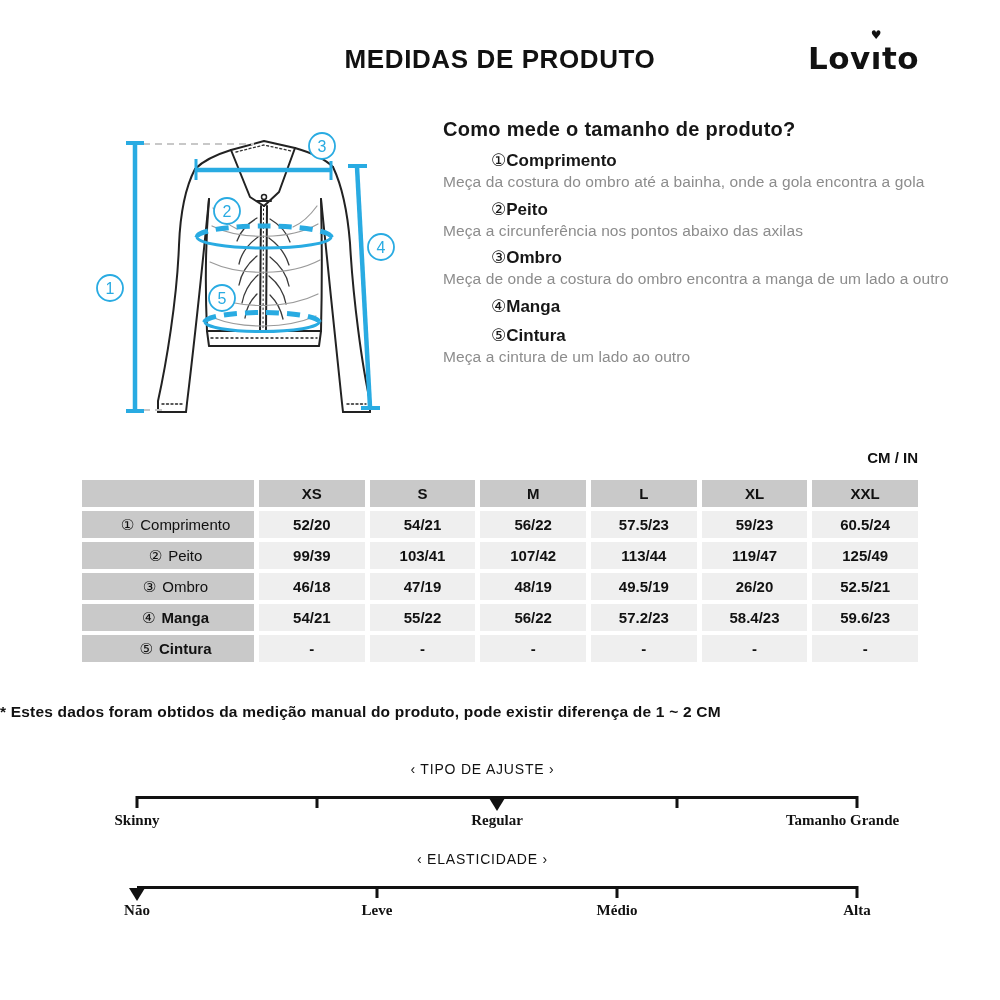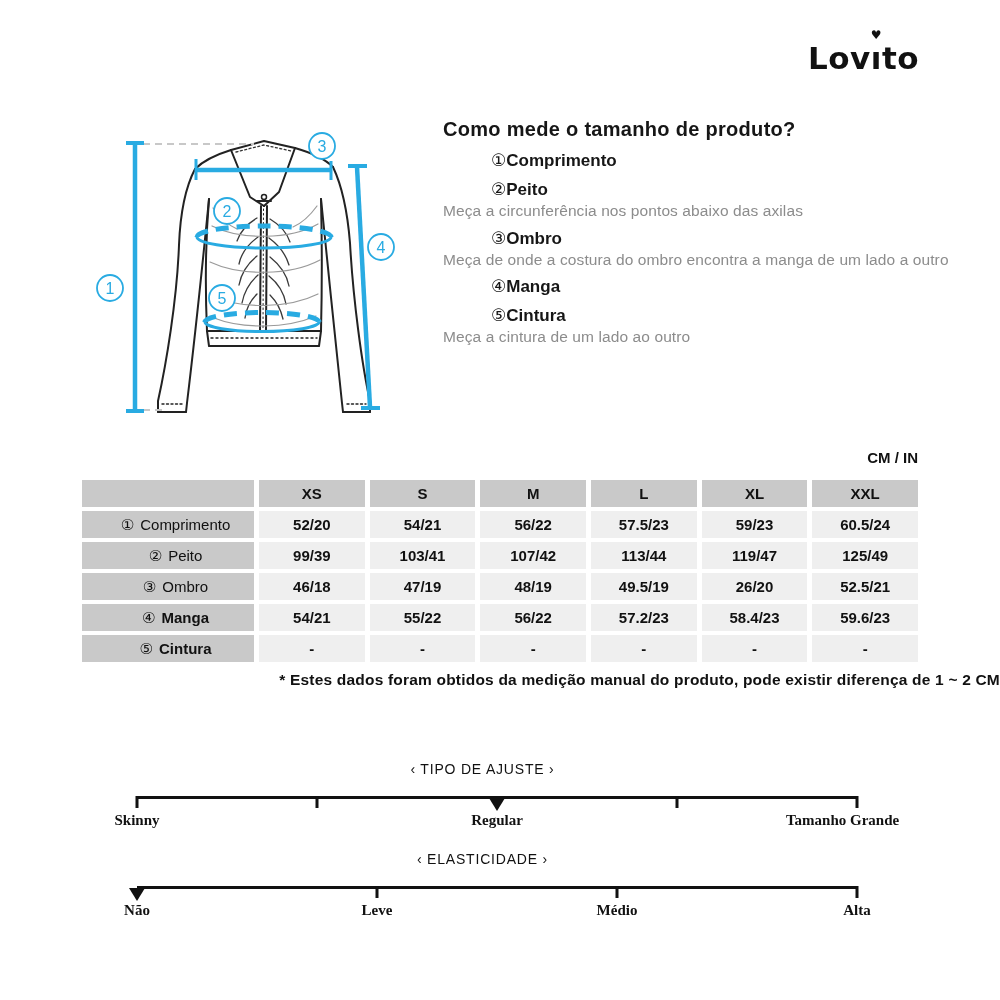--- a/index.html
+++ b/index.html
@@ -30,39 +30,40 @@
               grid-template-columns:172px repeat(6,1fr);gap:4px 5px;}
   .size-table>div{height:27px;display:flex;align-items:center;justify-content:center;font-size:15px;}
   .th{background:#c9c9c9;font-weight:700;font-size:15.5px;}
   .rl{background:#c9c9c9;justify-content:flex-start;padding-left:15px;font-size:15.5px;}
   .rl .num{font-weight:400;margin-right:6px;}
   .rl .lbl{font-weight:400;}
   .rl.heavy .lbl{font-weight:700;}
   .td{background:#efefef;font-weight:700;}
 
   
-  .footnote{position:absolute;top:671px;left:0;width:1000px;text-align:right;
+  .footnote{position:absolute;top:703px;left:0;width:1000px;text-align:left;
             font-size:15.5px;font-weight:700;letter-spacing:.2px;}
 
   
   .scale-title{position:absolute;left:0;width:965px;text-align:center;
                font-size:14px;font-weight:400;letter-spacing:.8px;}
   .scale{position:absolute;left:137px;width:720px;height:40px;font-family:Liberation Serif, serif;}
   .scale-line{position:absolute;top:0;left:0;width:100%;height:3px;background:#111;}
   .tick{position:absolute;top:0;width:3px;height:12px;background:#111;transform:translateX(-50%);}
   .tri{position:absolute;top:2px;width:0;height:0;transform:translateX(-50%);
        border-left:8px solid transparent;border-right:8px solid transparent;border-top:13px solid #111;}
   .s-label{position:absolute;top:16px;transform:translateX(-50%);white-space:nowrap;
            font-size:15px;font-weight:700;}
 </style>
 </head>
 <body>
 
 <div class="page">
 
+  <div class="title">MEDIDAS DE PRODUTO</div>
   <div class="brand"><span>Lov</span><span class="i-wrap"><span>ı</span><span class="heart">♥</span></span><span>to</span></div>
 
   <svg class="diagram" viewBox="85 120 345 320" width="345" height="320" xmlns="http://www.w3.org/2000/svg">
 
     <g fill="none" stroke="#222" stroke-width="2" stroke-linecap="round" stroke-linejoin="round">
       <path d="M231,150 L264,141 L295,148"></path>
       <path d="M236,152 L264,145 L291,151" stroke="#333" stroke-width="1.3" stroke-dasharray="2,2.5"></path>
       <path d="M231,150 L250,197 L264,206"></path>
       <path d="M295,148 L279,192 L264,206"></path>
       <path d="M231,150 C218,154 203,161 195,169"></path>
@@ -132,20 +133,21 @@
       <circle cx="381" cy="247" r="13" fill="#fff" stroke="#29abe2" stroke-width="1.8"></circle>
       <text x="381" y="252.5">4</text>
       <circle cx="222" cy="298" r="13" fill="#fff" stroke="#29abe2" stroke-width="1.8"></circle>
       <text x="222" y="303.5">5</text>
     </g>
   </svg>
 
   <div class="guide">
     <h2>Como mede o tamanho de produto?</h2>
     <div class="g-label"><span class="num">①</span><span>Comprimento</span></div>
+    <div class="g-desc">Meça da costura do ombro até a bainha, onde a gola encontra a gola</div>
     <div class="g-label"><span class="num">②</span><span>Peito</span></div>
     <div class="g-desc">Meça a circunferência nos pontos abaixo das axilas</div>
     <div class="g-label"><span class="num">③</span><span>Ombro</span></div>
     <div class="g-desc">Meça de onde a costura do ombro encontra a manga de um lado a outro</div>
     <div class="g-label"><span class="num">④</span><span>Manga</span></div>
     <div class="g-label"><span class="num">⑤</span><span>Cintura</span></div>
     <div class="g-desc">Meça a cintura de um lado ao outro</div>
   </div>
 
   <div class="units">CM / IN</div>

